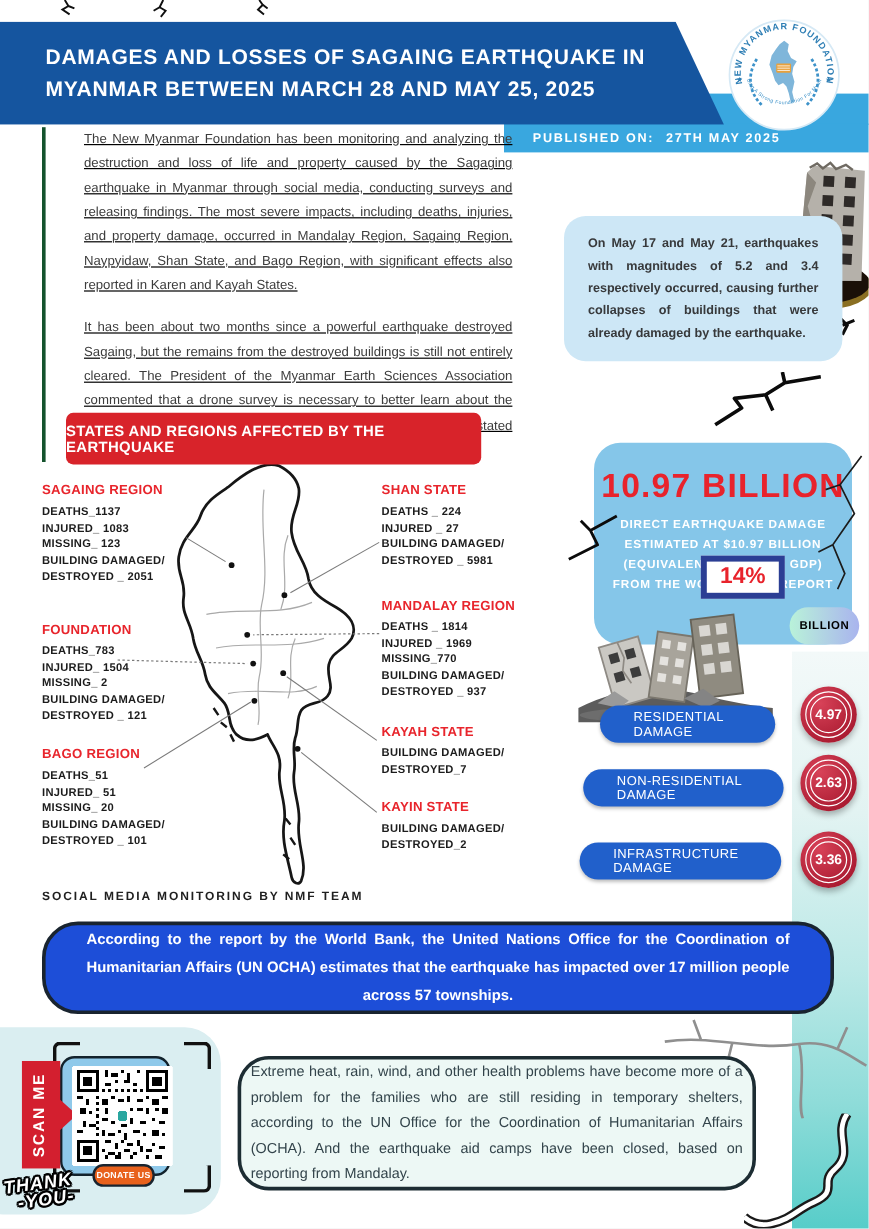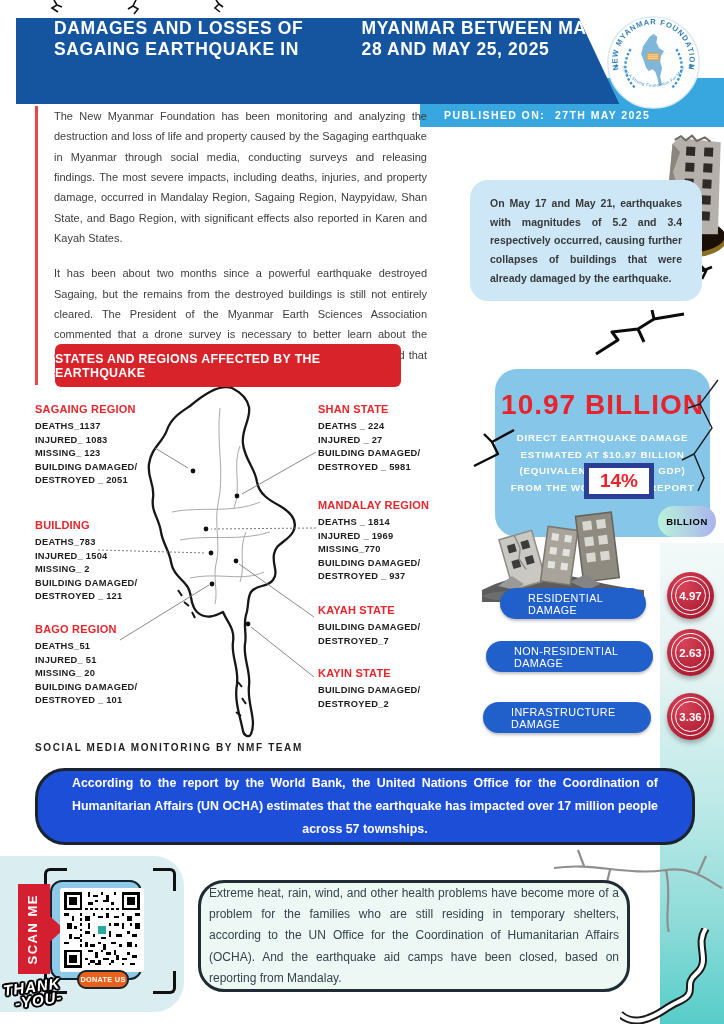--- a/index.html
+++ b/index.html
@@ -1,32 +1,32 @@
 <!DOCTYPE html>
 <html><head>
 <meta charset="utf-8">
 <style>
   html,body{margin:0;padding:0;background:#e9e9e9;}
   .page{position:relative;width:724px;height:1024px;background:#ffffff;overflow:hidden;
         font-family:"Liberation Sans",sans-serif;margin:0 auto;}
   .abs{position:absolute;}
 
   
-  .banner{left:16px;top:18px;width:622px;height:86px;background:#15559f;
+  .banner{left:0;top:18px;width:622px;height:86px;background:#15559f;
           clip-path:polygon(0 0,90.5% 0,97% 100%,0 100%);z-index:3;
-          display:flex;flex-direction:row;justify-content:center;gap:6px;padding-left:38px;box-sizing:border-box;}
+          display:flex;flex-direction:column;justify-content:center;gap:6px;padding-left:38px;box-sizing:border-box;}
   .banner .t{color:#fff;font-weight:800;font-size:17.5px;letter-spacing:.6px;}
   .lb-block{left:540px;top:78px;width:184px;height:26px;background:#39a7df;z-index:1;}
   .pub-bar{left:420px;top:103px;width:304px;height:24px;background:#39a7df;z-index:2;
            display:flex;align-items:center;padding-left:24px;box-sizing:border-box;gap:10px;}
   .pub-bar span{color:#fff;font-weight:800;font-size:10.5px;letter-spacing:1.4px;}
   .logo{left:606px;top:15px;width:95px;height:95px;z-index:5;}
 
   
-  .intro{left:35px;top:106px;width:392px;border-left:3px solid #ef4444;padding-left:16px;box-sizing:border-box;z-index:2;}
+  .intro{left:35px;top:106px;width:392px;border-left:3px solid #14532d;padding-left:32px;box-sizing:border-box;z-index:2;text-decoration:underline;}
   .intro p{margin:0;font-size:11px;line-height:1.85;color:#3c3c3c;font-weight:500;text-align:justify;}
   .intro p + p{margin-top:15px;}
 
   .sec-banner{left:55px;top:344px;width:346px;height:43px;background:#d8232a;border-radius:6px;
               display:flex;align-items:center;justify-content:center;z-index:2;}
   .sec-banner span{color:#fff;font-weight:800;font-size:12.4px;letter-spacing:.3px;}
 
   
   .region{z-index:4;width:120px;}
   .region h4{margin:0 0 5px;color:#e8252c;font-size:11px;font-weight:800;letter-spacing:.2px;}
@@ -211,21 +211,21 @@
 
   <div class="abs region" style="left:35px;top:403px">
     <h4>SAGAING REGION</h4>
     <span class="ln">DEATHS_1137</span>
     <span class="ln">INJURED_ 1083</span>
     <span class="ln">MISSING_ 123</span>
     <span class="ln">BUILDING DAMAGED/</span>
     <span class="ln">DESTROYED _ 2051</span>
   </div>
   <div class="abs region" style="left:35px;top:519px">
-    <h4>BUILDING</h4>
+    <h4>FOUNDATION</h4>
     <span class="ln">DEATHS_783</span>
     <span class="ln">INJURED_ 1504</span>
     <span class="ln">MISSING_ 2</span>
     <span class="ln">BUILDING DAMAGED/</span>
     <span class="ln">DESTROYED _ 121</span>
   </div>
   <div class="abs region" style="left:35px;top:623px">
     <h4>BAGO REGION</h4>
     <span class="ln">DEATHS_51</span>
     <span class="ln">INJURED_ 51</span>

